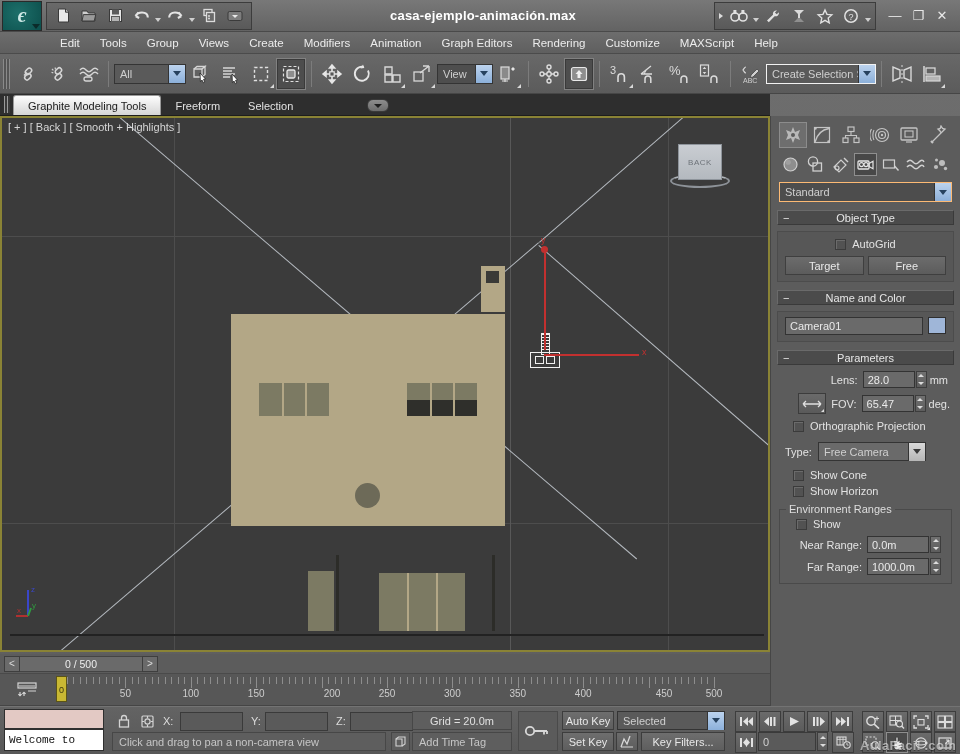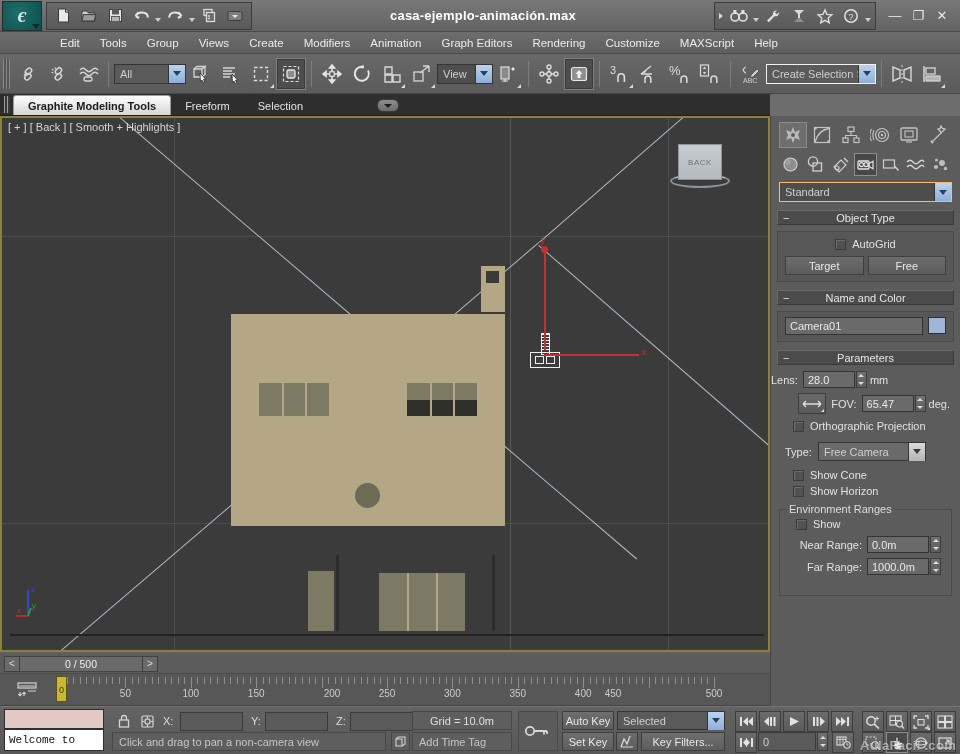--- a/index.html
+++ b/index.html
@@ -82,21 +82,21 @@
   
   .ribbon { position:absolute; left:0; top:94px; width:770px; height:22px;
     background:#2e2e2e; border-bottom:1px solid #1d1d1d;
     display:flex; align-items:flex-end; }
   .rgrip { width:6px; height:17px; margin:0 3px 2px 4px;
     background: repeating-linear-gradient(90deg,#9a9a9a 0 1px,#3a3a3a 1px 3px); }
   .rtab { height:19px; padding:0 14px; display:flex; align-items:center;
     font-size:11px; color:#e2e2e2; }
   .rtab.active { background:linear-gradient(#fdfdfd,#d5d5d5); color:#1a1a1a;
     border:1px solid #9a9a9a; border-bottom:none;
-    border-radius:3px 3px 0 0; height:20px;font-weight:bold; }
+    border-radius:3px 3px 0 0; height:20px; }
   .rmin { width:22px; height:13px; margin-left:60px; margin-bottom:3px;
     background:linear-gradient(#8d8d8d,#6d6d6d); border:1px solid #3a3a3a;
     border-radius:6px; display:flex; align-items:center; justify-content:center;}
   .rmin i { border-left:4px solid transparent;border-right:4px solid transparent;
     border-top:4px solid #1e1e1e; display:block; }
 
   
   .vpwrap { position:absolute; left:0; top:116px; width:770px; height:536px;
     background:#3a3a3a; border:2px solid #8a8335; }
   .vp { position:absolute; inset:0; background:#3b3b3b; overflow:hidden; }
@@ -748,21 +748,21 @@
         <div class="tick" style="left: 663.46px; height: 7px;"></div>
         <div class="tick" style="left: 670px; height: 11px;"></div>
         <div class="ticklbl" style="left: 81.4px;">50</div>
         <div class="ticklbl" style="left: 146.8px;">100</div>
         <div class="ticklbl" style="left: 212.2px;">150</div>
         <div class="ticklbl" style="left: 288px;">200</div>
         <div class="ticklbl" style="left: 343px;">250</div>
         <div class="ticklbl" style="left: 408.4px;">300</div>
         <div class="ticklbl" style="left: 473.8px;">350</div>
         <div class="ticklbl" style="left: 539.2px;">400</div>
-        <div class="ticklbl" style="left: 569px;">450</div>
+        <div class="ticklbl" style="left: 620px;">450</div>
         <div class="ticklbl" style="left: 670px;">500</div>
       </div>
     <div class="playhead" style="left:56px;">0</div>
   </div>
 
   <div class="statuswrap">
     <div class="mxslisten"></div>
     <div class="mxsmini">Welcome to</div>
 
     <div style="position:absolute;left:113px;top:4px;width:22px;height:20px;display:flex;align-items:center;justify-content:center">
@@ -779,21 +779,21 @@
         </svg>
     </div>
 
     <span class="slabel" style="position:absolute;left:163px;top:8px">X:</span>
     <div class="sfield" style="position:absolute;left:180px;top:5px;width:63px"></div>
     <span class="slabel" style="position:absolute;left:251px;top:8px">Y:</span>
     <div class="sfield" style="position:absolute;left:265px;top:5px;width:63px"></div>
     <span class="slabel" style="position:absolute;left:336px;top:8px">Z:</span>
     <div class="sfield" style="position:absolute;left:350px;top:5px;width:63px"></div>
 
-    <div class="gridinfo">Grid = 10.0m</div>
+    <div class="gridinfo">Grid = 20.0m</div>
     <div class="promptline">Click and drag to pan a non-camera view</div>
     <div style="position:absolute;left:391px;top:25px;width:19px;height:19px;background:#5e5e5e;border:1px solid #474747;display:flex;align-items:center;justify-content:center">
       <svg width="13" height="13" viewBox="0 0 13 13">
           <path d="M2 4h6v7H2z" fill="none" stroke="#d4d4d4" stroke-width="1.1"></path>
           <path d="M2 4l2.5-2H11v7l-3 2" fill="none" stroke="#d4d4d4" stroke-width="1.1"></path>
         </svg>
     </div>
     <div class="timetag">Add Time Tag</div>
 
     <div style="position:absolute;left:518px;top:4px;width:40px;height:40px;background:#5b5b5b;border:1px solid #4a4a4a;display:flex;align-items:center;justify-content:center">
@@ -1073,21 +1073,21 @@
     </div>
 
     <div style="margin-top:8px">
       <div class="rolltitle">
         <span class="mm">−</span>
         <span>Parameters</span>
       </div>
 
       <div style="margin:4px 0 0 0">
 
-        <div class="row" style="justify-content:flex-start;padding-right:12px;margin-top:6px">
+        <div class="row" style="justify-content:flex-end;padding-right:12px;margin-top:6px">
           <span class="lbl">Lens:</span>
           <div class="nfield" style="width:52px;margin-left:5px">28.0</div>
           <div class="spin" style="margin-left:1px;height:17px">
               <i class="u"></i>
               <i class="d"></i>
             </div>
           <span class="lbl" style="margin-left:3px">mm</span>
         </div>
 
         <div class="row" style="justify-content:flex-end;padding-right:10px;margin-top:5px">
@@ -1124,21 +1124,21 @@
 
         <div class="row" style="padding-left:22px;margin-top:8px">
           <span class="cbox"></span>
           <span class="lbl" style="margin-left:6px">Show Cone</span>
         </div>
         <div class="row" style="padding-left:22px;margin-top:4px">
           <span class="cbox"></span>
           <span class="lbl" style="margin-left:6px">Show Horizon</span>
         </div>
 
-        <div class="grpbox" style="margin-top:12px;padding:8px 6px 20px 6px">
+        <div class="grpbox" style="margin-top:12px;padding:8px 6px 8px 6px">
           <span class="grplabel">Environment Ranges</span>
           <div class="row" style="padding-left:10px">
             <span class="cbox"></span>
             <span class="lbl" style="margin-left:6px">Show</span>
           </div>
           <div class="row" style="justify-content:flex-end;margin-top:6px;padding-right:4px">
             <span class="lbl">Near Range:</span>
             <div class="nfield" style="width:62px;margin-left:5px">0.0m</div>
             <div class="spin" style="margin-left:1px;height:17px">
                 <i class="u"></i>

